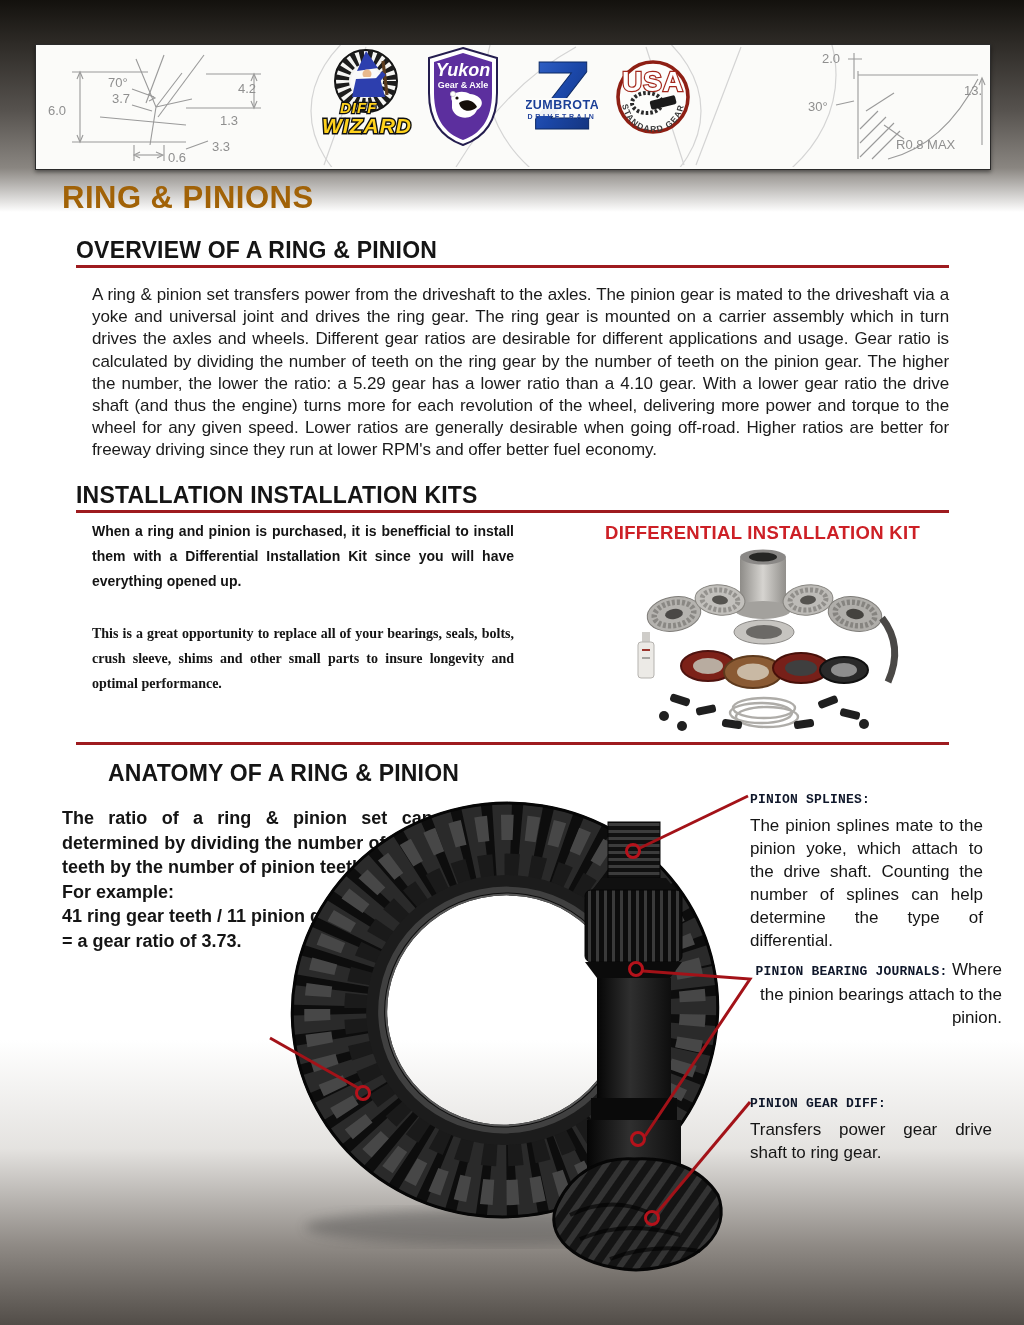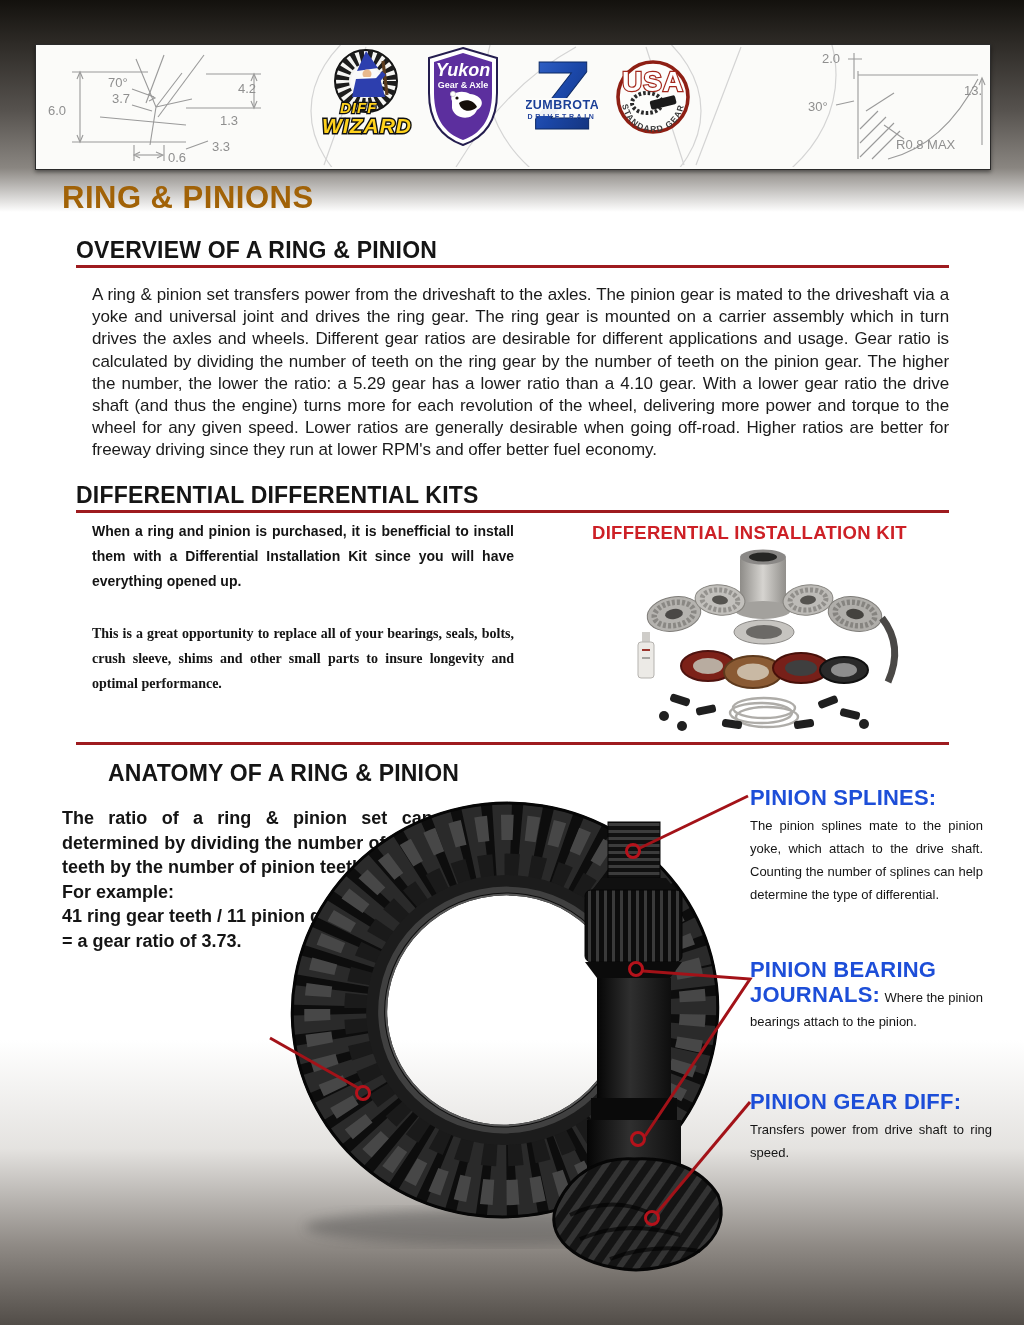--- a/index.html
+++ b/index.html
@@ -11,25 +11,25 @@
           background:linear-gradient(180deg,#13110d 0%,#2e2b27 44px,#56524e 110px,#8a8681 168px,#ffffff 212px);}
   .banner{left:35px;top:44px;width:954px;height:124px;background:#fbfbf9;border:1px solid #2b2b2b;
           box-shadow:0 2px 4px rgba(0,0,0,.45);}
   .banner svg{position:absolute;left:0;top:0;}
   .logo{position:absolute;top:0;height:104px;display:flex;align-items:center;}
   .main-title{left:62px;top:180px;font-size:31px;font-weight:700;letter-spacing:.5px;color:#a16207;}
   .sec-head{font-size:23px;font-weight:900;letter-spacing:.2px;color:#151515;}
   .red-rule{height:3px;background:#9e1b1f;}
   .body-text{font-size:17px;line-height:22.2px;text-align:justify;color:#1b1b1b;letter-spacing:-.1px;}
   .bold-par{font-size:14px;line-height:25px;font-weight:700;text-align:justify;color:#141414;}
-  .kit-label{font-size:18.5px;font-weight:800;color:#cd2026;letter-spacing:.3px;text-align:left;}
+  .kit-label{font-size:18.5px;font-weight:800;color:#cd2026;letter-spacing:.3px;text-align:right;}
   .anat-intro{font-size:18px;line-height:24.5px;font-weight:700;text-align:justify;white-space:pre-line;color:#141414;}
   .callout{line-height:23px;}
-  .callout .t{font-size:22px;font-weight:800;color:#1d4ed8;letter-spacing:.2px;}
-  .callout .b{font-size:13px;color:#151515;}
+  .callout .t{font-size:13px;font-weight:800;color:#0f172a;letter-spacing:.2px;font-family:Liberation Mono, monospace;}
+  .callout .b{font-size:17px;color:#151515;}
   .callout .b.just{display:block;text-align:justify;margin-top:3px;}
   .callout .b.pre{display:block;white-space:pre-line;margin-top:3px;}
   .bg-bottom{left:0;top:1040px;width:1024px;height:285px;
              background:linear-gradient(180deg,rgba(255,255,255,0) 0%,rgba(196,192,186,.45) 38%,#8f8a85 72%,#524d48 100%);}
   .z3{z-index:3;} .z4{z-index:4;} .z5{z-index:5;}
   svg text{font-family:"Liberation Sans",sans-serif;}
 </style>
 </head>
 <body>
 
@@ -167,21 +167,21 @@
       </svg>
     </div>
   </div>
 
   <div class="abs main-title z3">RING &amp; PINIONS</div>
 
   <div class="abs sec-head z3" style="left:76px;top:237px;">OVERVIEW OF A RING &amp; PINION</div>
   <div class="abs red-rule z3" style="left:76px;top:265px;width:873px;"></div>
   <div class="abs body-text z3" style="left:92px;top:284px;width:857px;">A ring &amp; pinion set transfers power from the driveshaft to the axles. The pinion gear is mated to the driveshaft via a yoke and universal joint and drives the ring gear. The ring gear is mounted on a carrier assembly which in turn drives the axles and wheels. Different gear ratios are desirable for different applications and usage. Gear ratio is calculated by dividing the number of teeth on the ring gear by the number of teeth on the pinion gear. The higher the number, the lower the ratio: a 5.29 gear has a lower ratio than a 4.10 gear. With a lower gear ratio the drive shaft (and thus the engine) turns more for each revolution of the wheel, delivering more power and torque to the wheel for any given speed. Lower ratios are generally desirable when going off-road. Higher ratios are better for freeway driving since they run at lower RPM's and offer better fuel economy.</div>
 
-  <div class="abs sec-head z3" style="left:76px;top:482px;">DIFFERENTIAL DIFFERENTIAL KITS</div>
+  <div class="abs sec-head z3" style="left:76px;top:482px;">INSTALLATION INSTALLATION KITS</div>
   <div class="abs red-rule z3" style="left:76px;top:510px;width:873px;"></div>
   <div class="abs bold-par z3" style="left:92px;top:519px;width:422px;">When a ring and pinion is purchased, it is benefficial to install them with a Differential Installation Kit since you will have everything opened up.</div>
   <div class="abs bold-par z3" style="left:92px;top:621px;width:422px;font-family:Liberation Serif, serif;">This is a great opportunity to replace all of your bearings, seals, bolts, crush sleeve, shims and other small parts to insure longevity and optimal performance.</div>
   <div class="abs kit-label z3" style="left:592px;top:522px;width:328px;">DIFFERENTIAL INSTALLATION KIT</div>
 
   <svg class="abs z3" style="left:612px;top:546px;" width="304" height="192" viewBox="0 0 304 192">
     <defs>
       <linearGradient id="metal" x1="0" y1="0" x2="1" y2="0">
         <stop offset="0" stop-color="#8e8c88"></stop>
           <stop offset=".5" stop-color="#d6d4d0"></stop>
@@ -327,24 +327,24 @@
       <circle cx="363" cy="313" r="6.5"></circle>
       <circle cx="652" cy="438" r="6.5"></circle>
     </g>
   </svg>
 
   <div class="abs callout z5" style="left:750px;top:786px;width:233px;">
     <span class="t">PINION SPLINES:</span>
     <span class="b just">The pinion splines mate to the pinion yoke, which attach to the drive shaft. Counting the number of splines can help determine the type of differential.</span>
   </div>
 
-  <div class="abs callout z5" style="left:750px;top:958px;width:252px;">
+  <div class="abs callout z5" style="left:750px;top:958px;width:252px;text-align:right;">
     <span class="t">PINION BEARING JOURNALS:</span>
     <span class="b">Where the pinion bearings attach to the pinion.</span>
   </div>
 
 
   <div class="abs callout z5" style="left:750px;top:1090px;width:242px;">
     <span class="t">PINION GEAR DIFF:</span>
-    <span class="b just">Transfers power from drive shaft to ring speed.</span>
+    <span class="b just">Transfers power gear drive shaft to ring gear.</span>
   </div>
 
 </div>
 
 </body></html>

